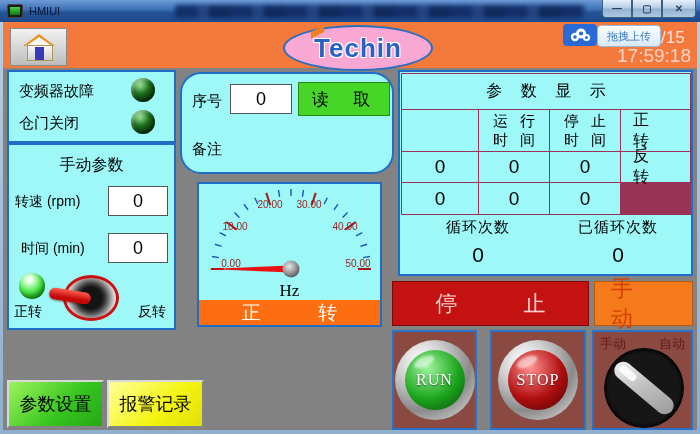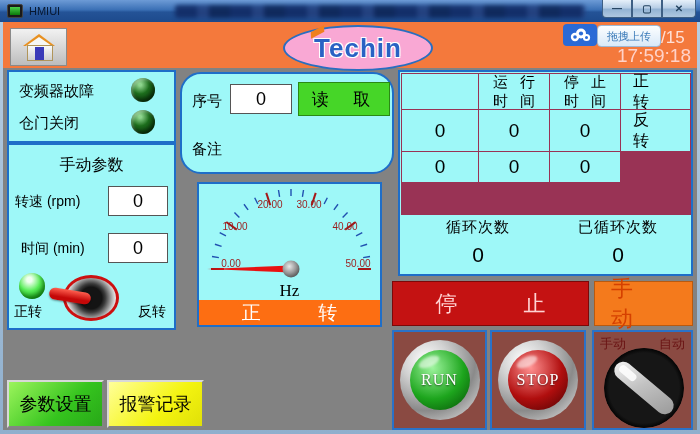--- a/index.html
+++ b/index.html
@@ -240,20 +240,21 @@
       <span class="gauge-label" style="left:54px;top:15px;">20.00</span>
       <span class="gauge-label" style="left:93px;top:15px;">30.00</span>
       <span class="gauge-label" style="left:129px;top:37px;">40.00</span>
       <span class="gauge-label" style="left:142px;top:74px;">50.00</span>
       <div class="gauge-unit">Hz</div>
       <div class="dir-bar">正 转</div>
     </div>
 
     <div class="panel" style="left:395px;top:48px;width:295px;height:206px;">
       <div class="ptable">
+        <div class="pt-title">参 数 显 示</div>
         <div class="pt-head"></div>
         <div class="pt-head">
           <span>运 行</span>
             <span>时 间</span>
         </div>
         <div class="pt-head">
           <span>停 止</span>
             <span>时 间</span>
         </div>
         <div class="pt-rowlabel">正 转</div>
@@ -271,21 +272,21 @@
       </div>
       <div class="cycle-half" style="left:148px;">
         <div class="cycle-label">已循环次数</div>
         <div class="cycle-value">0</div>
       </div>
     </div>
 
     <div class="stop-big">停 止</div>
     <div class="manual-big">手 动</div>
 
-    <div class="btn-panel" style="left:389px;width:95px;">
+    <div class="btn-panel" style="left:389px;width:85px;">
       <div class="round-btn">
         <div class="round-inner run-color">
             <span>RUN</span>
           </div>
       </div>
     </div>
 
     <div class="btn-panel" style="left:487px;width:96px;">
       <div class="round-btn">
         <div class="round-inner stop-color">

